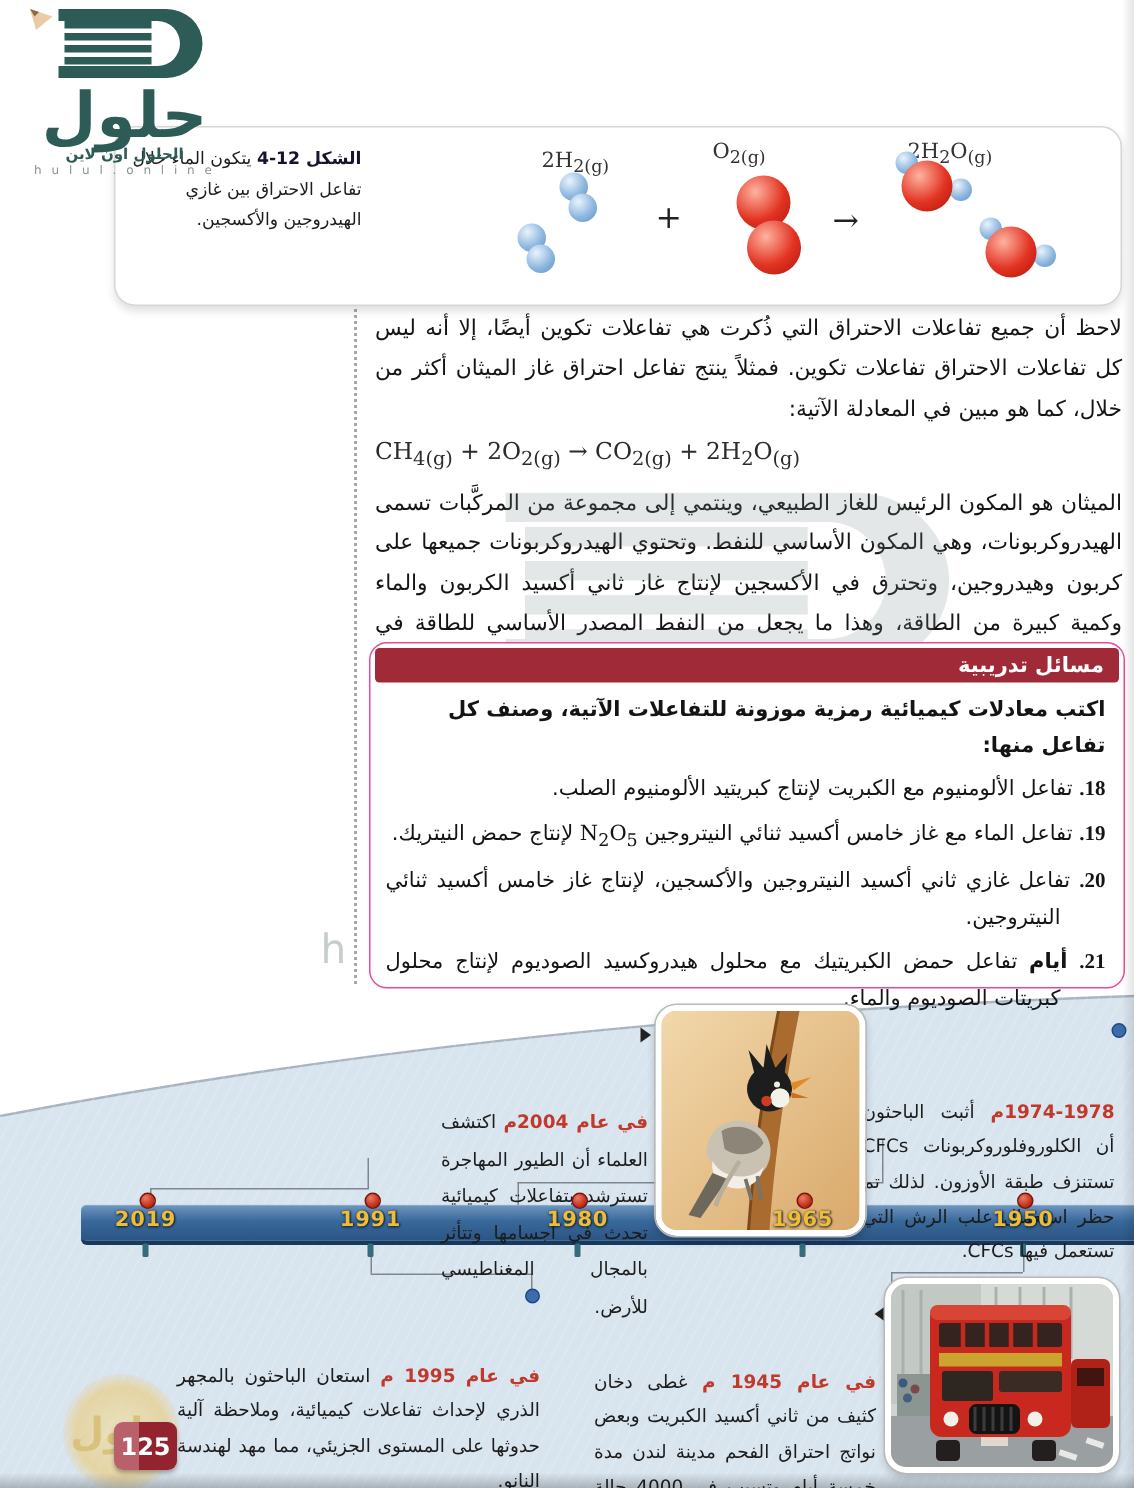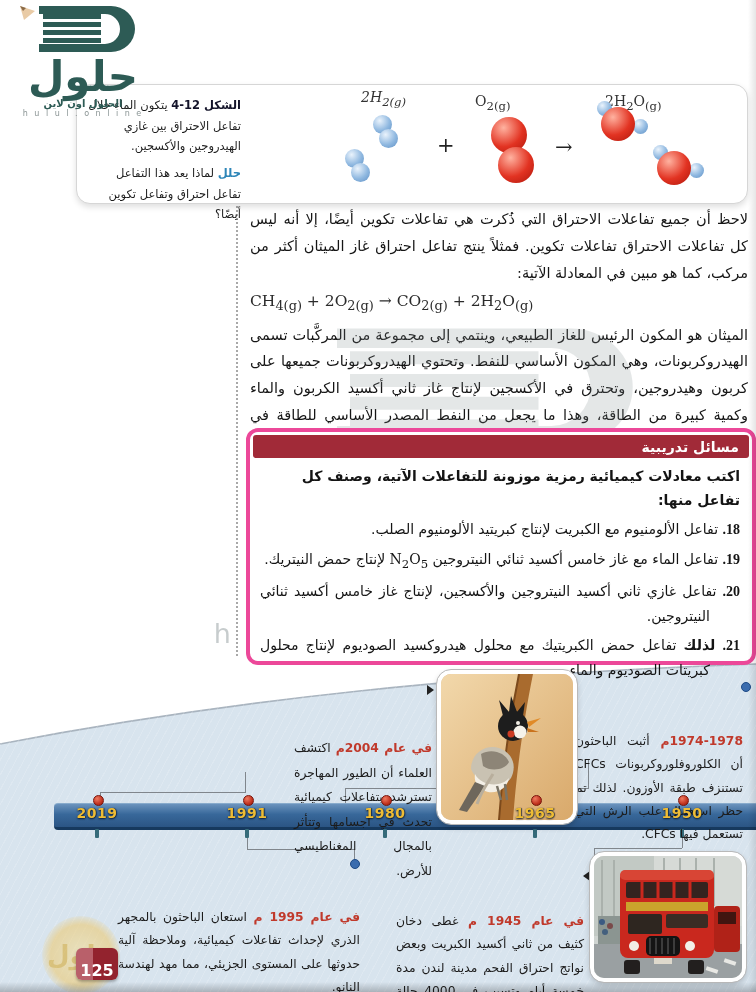--- a/index.html
+++ b/index.html
@@ -24,21 +24,21 @@
   .atomR{position:absolute;border-radius:50%;
          background:radial-gradient(circle at 35% 30%,#ffb2a0,#e23322 55%,#ad160a);}
   .opsym{font-family:"DejaVu Serif",serif;font-size:21px;color:#222;}
   
   .maincol{left:250px;top:206px;width:498px;direction:rtl;}
   .para{font-size:14.5px;line-height:1.85;color:#151515;text-align:justify;margin:0 0 4px 0;}
   .equation{direction:ltr;text-align:left;font-family:"DejaVu Serif",serif;font-size:15.5px;
             color:#2b2b2b;margin:6px 0 8px 0;}
   .dotline{left:236px;top:206px;height:450px;border-left:2px dotted #a8a8a8;}
   
-  .card{left:246px;top:428px;width:502px;height:229px;background:#fff;border:4px solid #ec4899;
+  .card{left:246px;top:428px;width:502px;height:229px;background:#fff;border:1px solid #ec4899;
         border-radius:12px;z-index:2;}
   .banner{position:absolute;left:3px;right:3px;top:3px;height:23px;background:#a12a38;
           border-radius:3px;color:#fff;font-weight:bold;font-size:14px;direction:rtl;
           display:flex;align-items:center;padding:0 10px;}
   .plist{position:absolute;left:10px;right:12px;top:32px;direction:rtl;font-size:14px;
          line-height:1.72;color:#141414;}
   .pintro{font-weight:bold;margin-bottom:5px;}
   .prob{padding-right:30px;text-indent:-30px;margin-bottom:5px;text-align:justify;}
   .pnum{font-weight:bold;font-family:Liberation Serif, serif;}
   .ltr{direction:ltr;unicode-bidi:embed;font-family:"DejaVu Serif",serif;}
@@ -80,21 +80,21 @@
         border-bottom:5px solid transparent;border-right:7px solid #222;z-index:2;}
   
   .event{position:absolute;direction:rtl;font-size:12.3px;line-height:1.9;color:#1c1c1c;
          text-align:justify;z-index:2;margin-top:48px;}
   .yr{font-weight:bold;color:#c0392b;}
   .photo{position:absolute;border:4px solid #fff;outline:1px solid #b9b9b9;border-radius:14px;
          box-shadow:0 3px 6px rgba(0,0,0,.2);overflow:hidden;z-index:2;background:#ddd;}
   
   .badge{left:76px;top:948px;width:42px;height:32px;border-radius:6px;z-index:3;
          background:linear-gradient(90deg,#b9606a 0%,#b9606a 40%,#93232e 40%);
-         color:#fff;font-weight:bold;font-size:16px;display:flex;align-items:flex-end;
+         color:#fff;font-weight:bold;font-size:16px;display:flex;align-items:center;
          justify-content:center;box-shadow:0 2px 3px rgba(0,0,0,.3);}
   .edge-bottom{left:0;top:982px;width:756px;height:10px;z-index:8;
          background:linear-gradient(180deg,rgba(0,0,0,0),rgba(0,0,0,.22));}
   .edge-right{left:748px;top:0;width:8px;height:992px;z-index:8;
          background:linear-gradient(90deg,rgba(0,0,0,0),rgba(0,0,0,.10));}
 </style>
 </head>
 <body>
 
 <div class="page">
@@ -121,27 +121,23 @@
     <div class="sub">الحلول اون لاين</div>
     <div class="dom">h u l u l . o n l i n e</div>
   </div>
 
   <div class="abs figbox">
     <div class="abs figcap">
       <div>
         <b>الشكل 12-4</b>
         <span>يتكون الماء خلال تفاعل الاحتراق بين غازي الهيدروجين والأكسجين.</span>
       </div>
-      <div style="margin-top:6px;">
-        <span class="an">حلل</span>
-        <span>لماذا يعد هذا التفاعل تفاعل احتراق وتفاعل تكوين أيضًا؟</span>
-      </div>
-    </div>
-
-    <div class="abs mlabel" style="left:284px;top:4px;font-style:italic;"><span>2H</span><sub>2(g)</sub></div>
+    </div>
+
+    <div class="abs mlabel" style="left:284px;top:14px;"><span>2H</span><sub>2(g)</sub></div>
     <div class="abs mlabel" style="left:398px;top:8px;"><span>O</span><sub>2(g)</sub></div>
     <div class="abs mlabel" style="left:528px;top:8px;"><span>2H</span><sub>2</sub><span>O</span><sub>(g)</sub></div>
 
     <div>
       <div class="atomB" style="left:296px;top:30px;width:19px;height:19px;"></div>
       <div class="atomB" style="left:302px;top:44px;width:19px;height:19px;"></div>
       <div class="atomB" style="left:268px;top:64px;width:19px;height:19px;"></div>
       <div class="atomB" style="left:274px;top:78px;width:19px;height:19px;"></div>
     </div>
     <div class="abs opsym" style="left:360px;top:48px;">+</div>
@@ -156,21 +152,21 @@
       <div class="atomR" style="left:524px;top:22px;width:34px;height:34px;"></div>
       <div class="atomB" style="left:576px;top:60px;width:15px;height:15px;"></div>
       <div class="atomB" style="left:612px;top:78px;width:15px;height:15px;"></div>
       <div class="atomR" style="left:580px;top:66px;width:34px;height:34px;"></div>
     </div>
   </div>
 
   <div class="abs dotline"></div>
 
   <div class="abs maincol">
-    <p class="para">لاحظ أن جميع تفاعلات الاحتراق التي ذُكرت هي تفاعلات تكوين أيضًا، إلا أنه ليس كل تفاعلات الاحتراق تفاعلات تكوين. فمثلاً ينتج تفاعل احتراق غاز الميثان أكثر من مركب، كما هو مبين في المعادلة الآتية:</p>
+    <p class="para">لاحظ أن جميع تفاعلات الاحتراق التي ذُكرت هي تفاعلات تكوين أيضًا، إلا أنه ليس كل تفاعلات الاحتراق تفاعلات تكوين. فمثلاً ينتج تفاعل احتراق غاز الميثان أكثر من خلال، كما هو مبين في المعادلة الآتية:</p>
     <div class="equation"><span>CH</span><sub>4(g)</sub><span> + 2O</span><sub>2(g)</sub><span> → CO</span><sub>2(g)</sub><span> + 2H</span><sub>2</sub><span>O</span><sub>(g)</sub></div>
     <p class="para">الميثان هو المكون الرئيس للغاز الطبيعي، وينتمي إلى مجموعة من المركَّبات تسمى الهيدروكربونات، وهي المكون الأساسي للنفط. وتحتوي الهيدروكربونات جميعها على كربون وهيدروجين، وتحترق في الأكسجين لإنتاج غاز ثاني أكسيد الكربون والماء وكمية كبيرة من الطاقة، وهذا ما يجعل من النفط المصدر الأساسي للطاقة في حياتنا.</p>
   </div>
 
   <svg class="abs wm wm-book" width="440" height="130" viewBox="0 0 132 40">
     <path d="M22,2 h72 a19,18 0 0 1 0,36 h-72 v-6 h66 a12,12 0 0 0 0,-24 h-66 z" fill="#7e8a8c"></path>
     <rect x="26" y="9" width="58" height="4" fill="#7e8a8c"></rect>
     <rect x="26" y="16" width="58" height="4" fill="#7e8a8c"></rect>
     <rect x="26" y="23" width="58" height="4" fill="#7e8a8c"></rect>
     <rect x="26" y="30" width="58" height="4" fill="#7e8a8c"></rect>
@@ -192,21 +188,21 @@
       <div class="prob">
         <span class="pnum">19.</span>
         <span>تفاعل الماء مع غاز خامس أكسيد ثنائي النيتروجين </span><span class="ltr"><span>N</span><sub>2</sub><span>O</span><sub>5</sub></span><span> لإنتاج حمض النيتريك.</span>
       </div>
       <div class="prob">
         <span class="pnum">20.</span>
         <span>تفاعل غازي ثاني أكسيد النيتروجين والأكسجين، لإنتاج غاز خامس أكسيد ثنائي النيتروجين.</span>
       </div>
       <div class="prob">
         <span class="pnum">21.</span>
-        <b>لذلك</b><span> تفاعل حمض الكبريتيك مع محلول هيدروكسيد الصوديوم لإنتاج محلول كبريتات الصوديوم والماء.</span>
+        <b>أيام</b><span> تفاعل حمض الكبريتيك مع محلول هيدروكسيد الصوديوم لإنتاج محلول كبريتات الصوديوم والماء.</span>
       </div>
     </div>
   </div>
 
   <div class="abs tbar"></div>
   <div class="tyear" style="left:97px;">2019</div>
   <div class="tyear" style="left:247px;">1991</div>
   <div class="tyear" style="left:385px;">1980</div>
   <div class="tyear" style="left:535px;">1965</div>
   <div class="tyear" style="left:682px;">1950</div>

